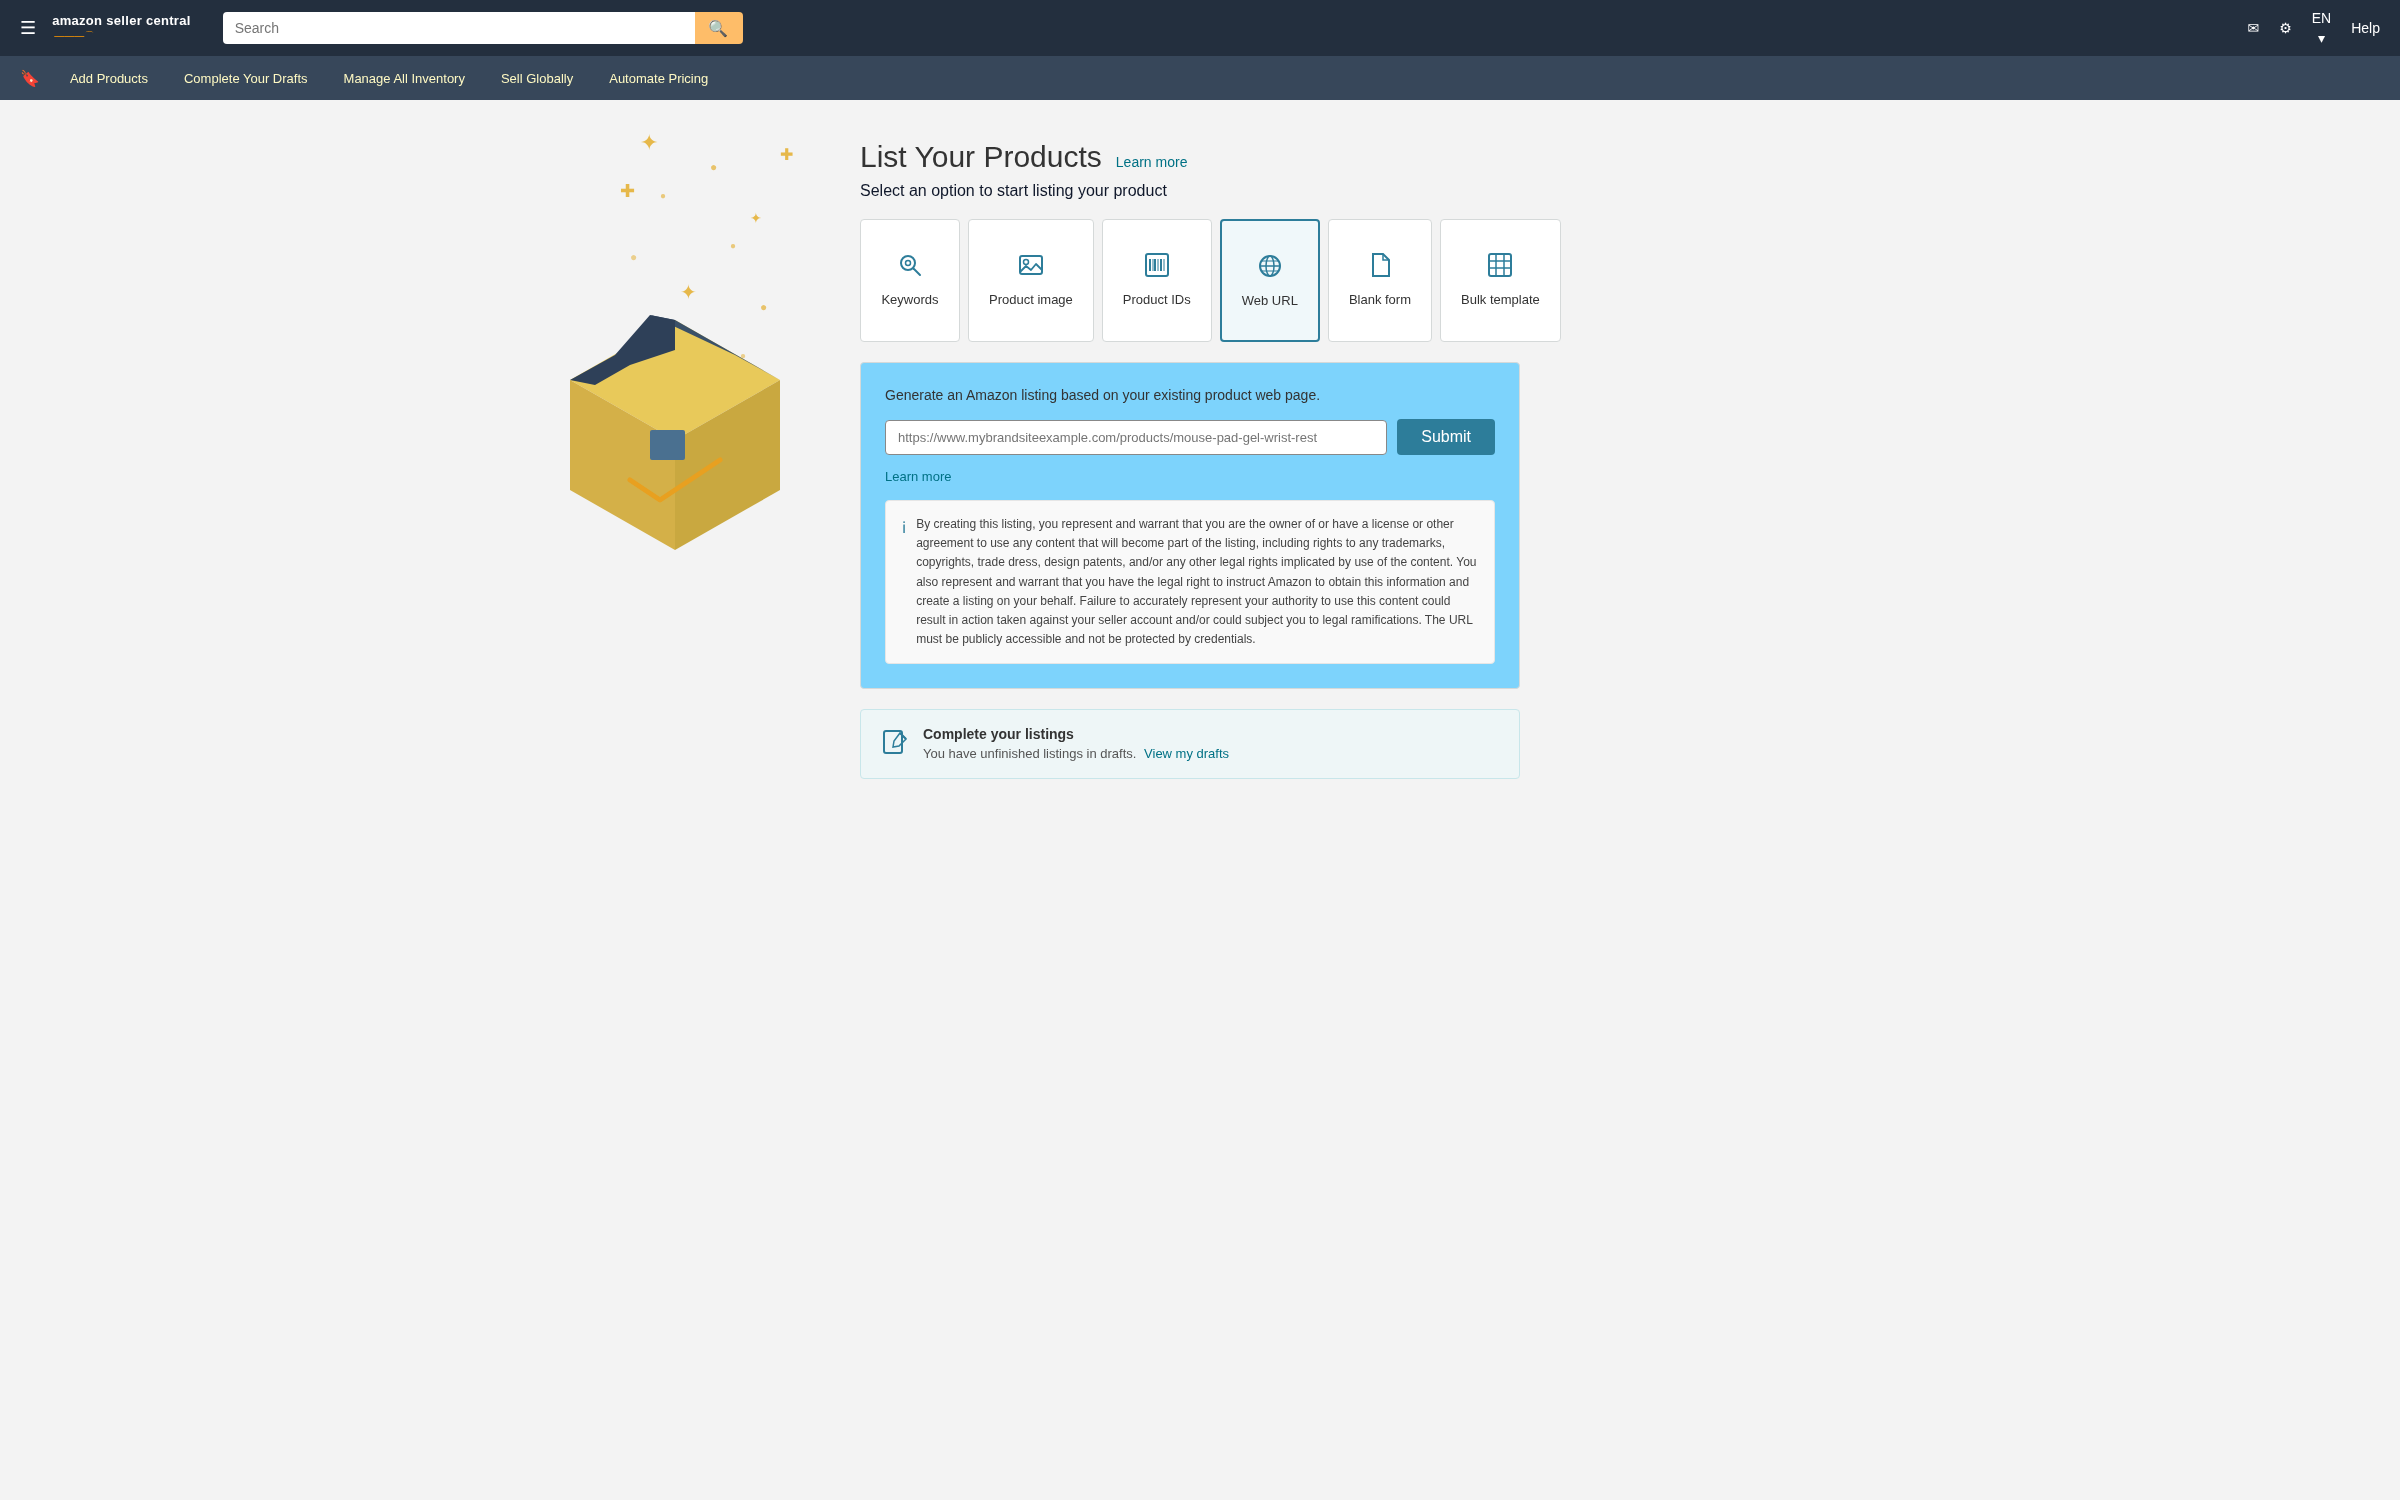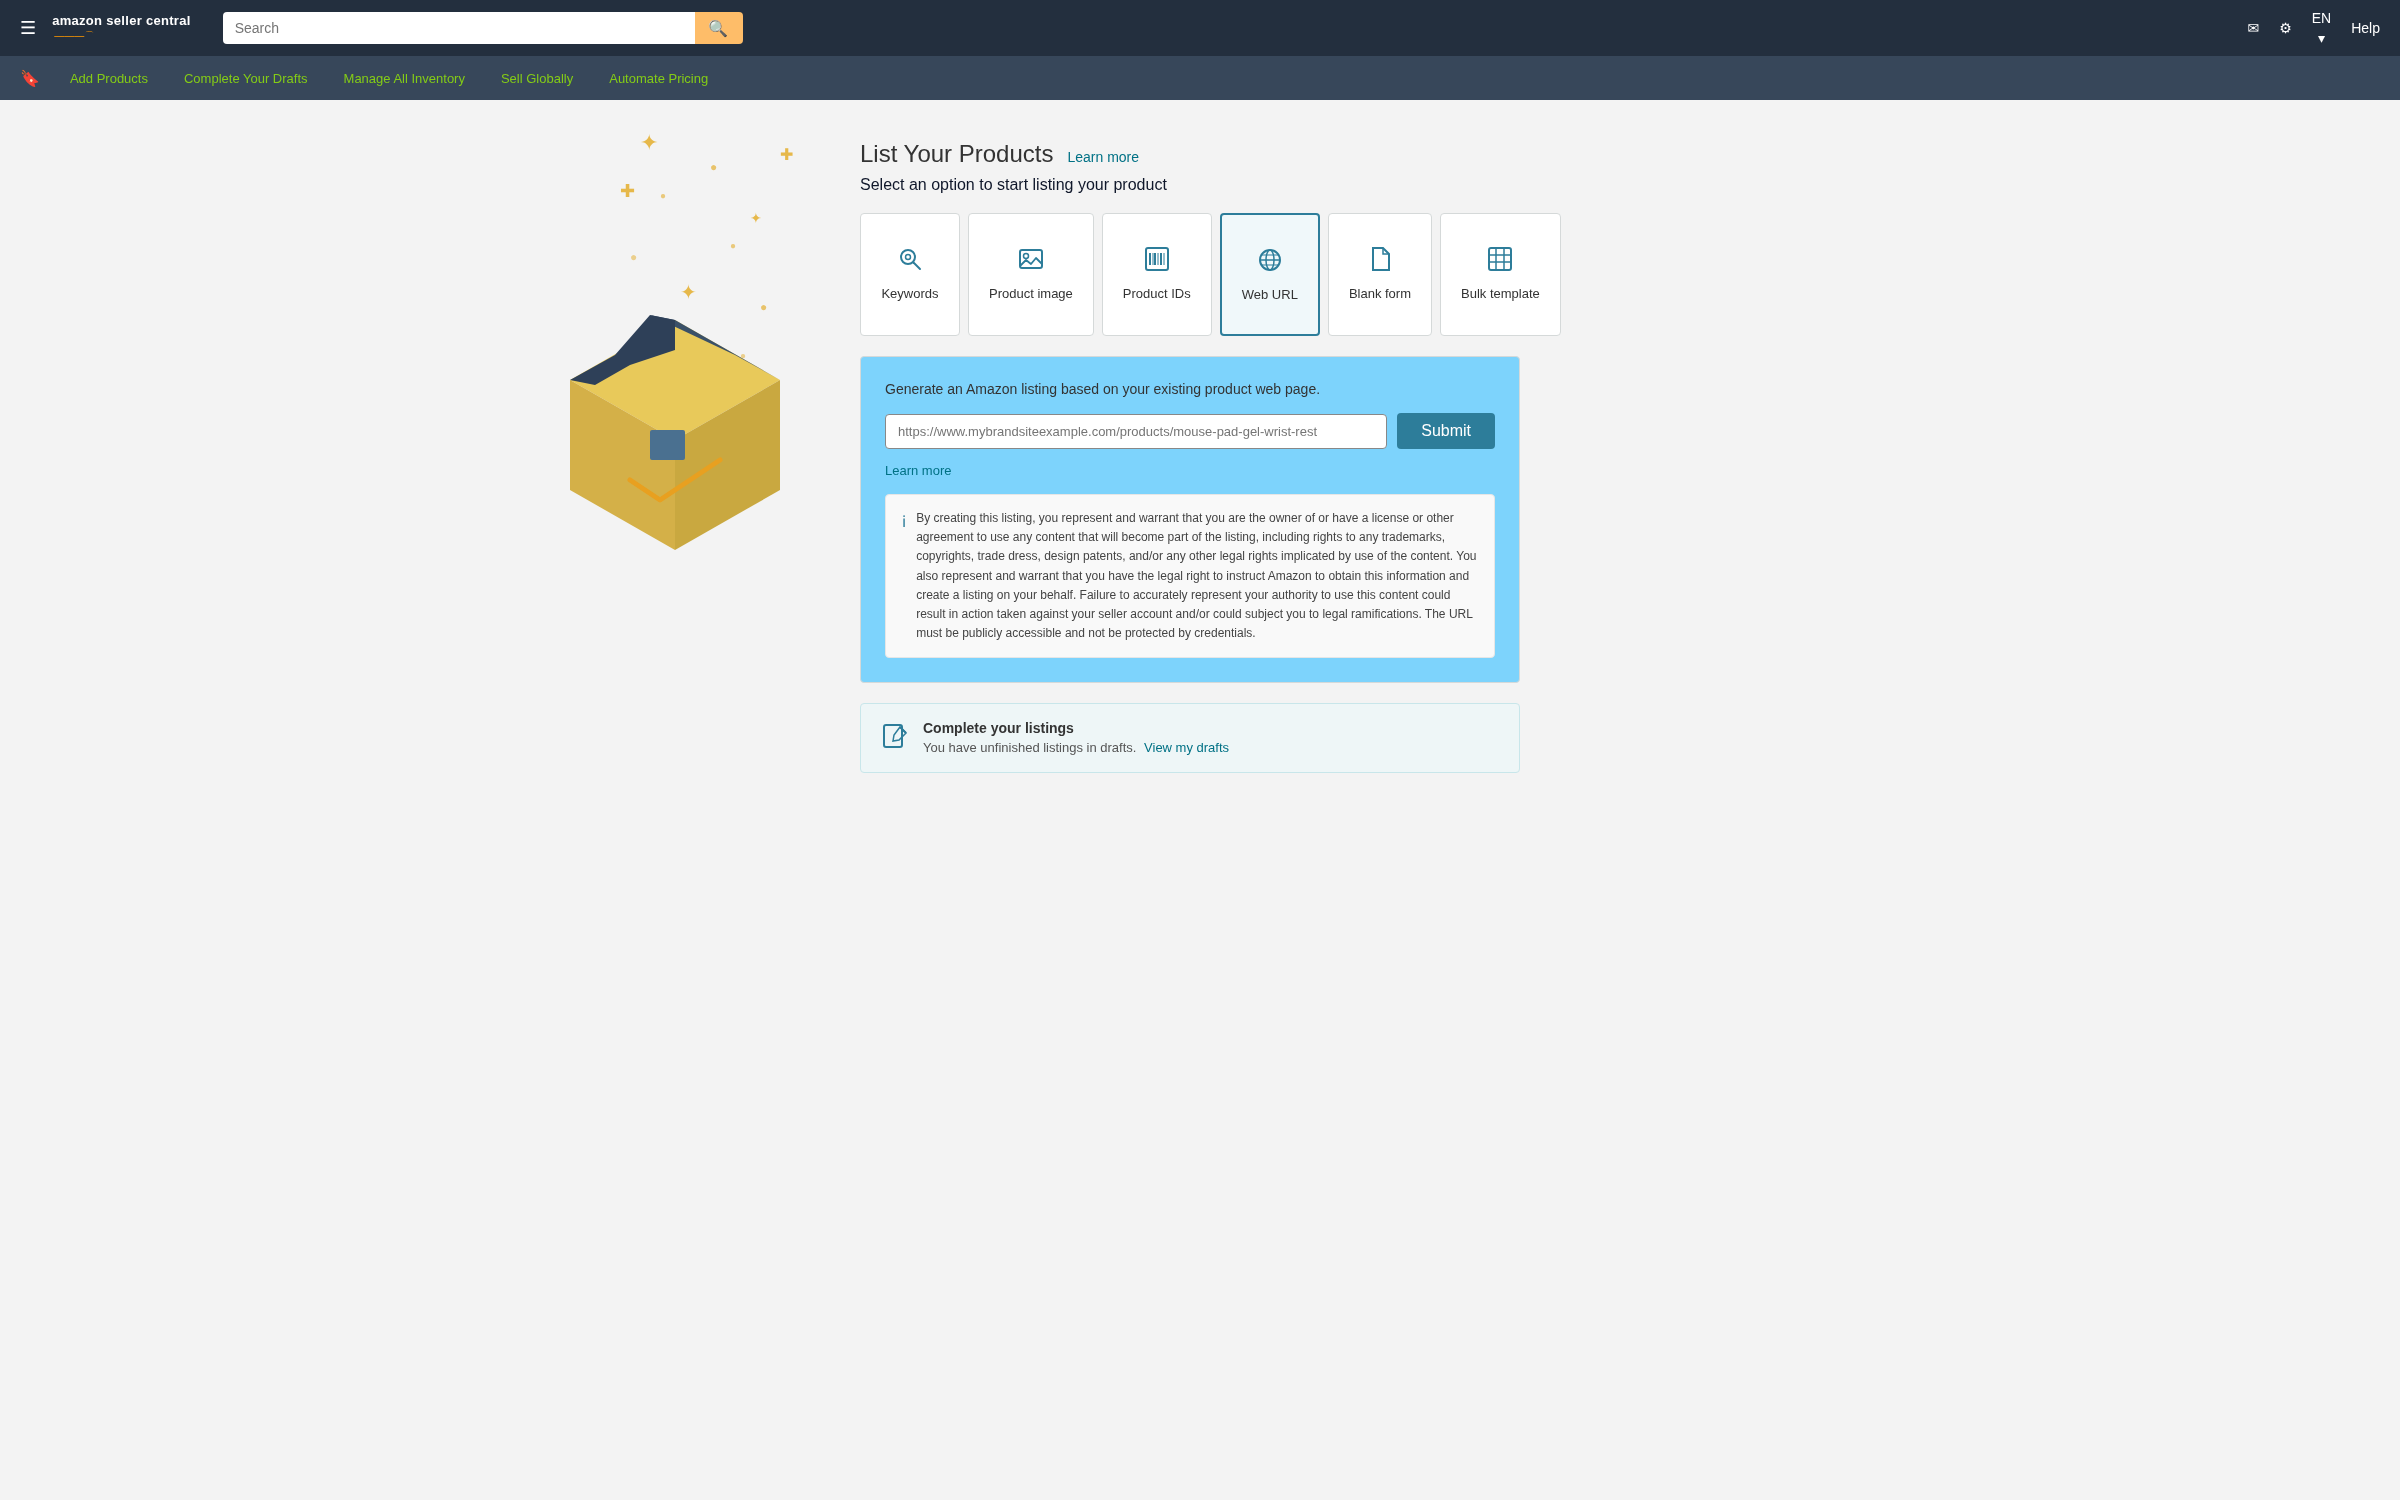--- a/index.html
+++ b/index.html
@@ -56,21 +56,21 @@
     .sub-nav {
       background: #37475a;
       display: flex;
       align-items: center;
       padding: 0 20px;
       height: 44px;
       gap: 0;
     }
     .bookmark-icon { color: #fff; margin-right: 12px; font-size: 16px; }
     .sub-nav a {
-      color: #84cc16;
+      color: #fef9c3;
       text-decoration: none;
       font-size: 13px;
       padding: 8px 18px;
       height: 60px;
       display: flex;
       align-items: center;
       cursor: pointer;
       white-space: nowrap;
     }
 
@@ -101,21 +101,21 @@
       flex: 1;
       padding: 40px 20px 40px 40px;
     }
     .page-title-row {
       display: flex;
       align-items: baseline;
       gap: 14px;
       margin-bottom: 8px;
     }
     .page-title {
-      font-size: 24px;
+      font-size: 30px;
       font-weight: 400;
       color: #333;
     }
     .learn-more-link {
       color: #007185;
       font-size: 14px;
       cursor: pointer;
       text-decoration: none;
     }
     .page-subtitle {

